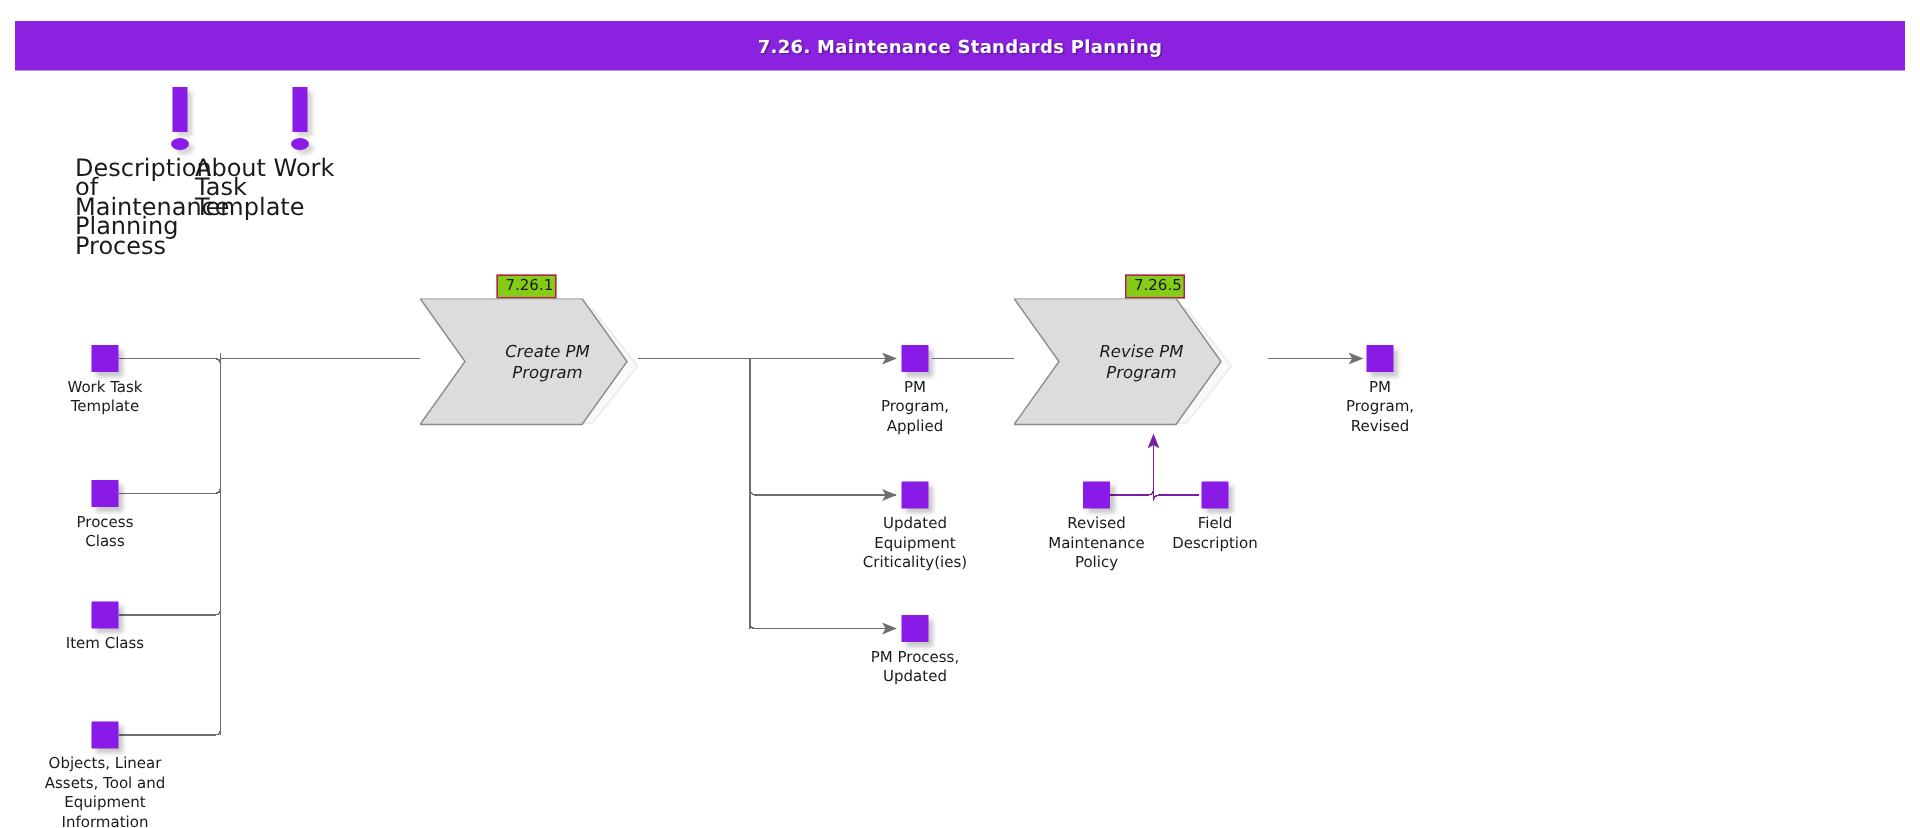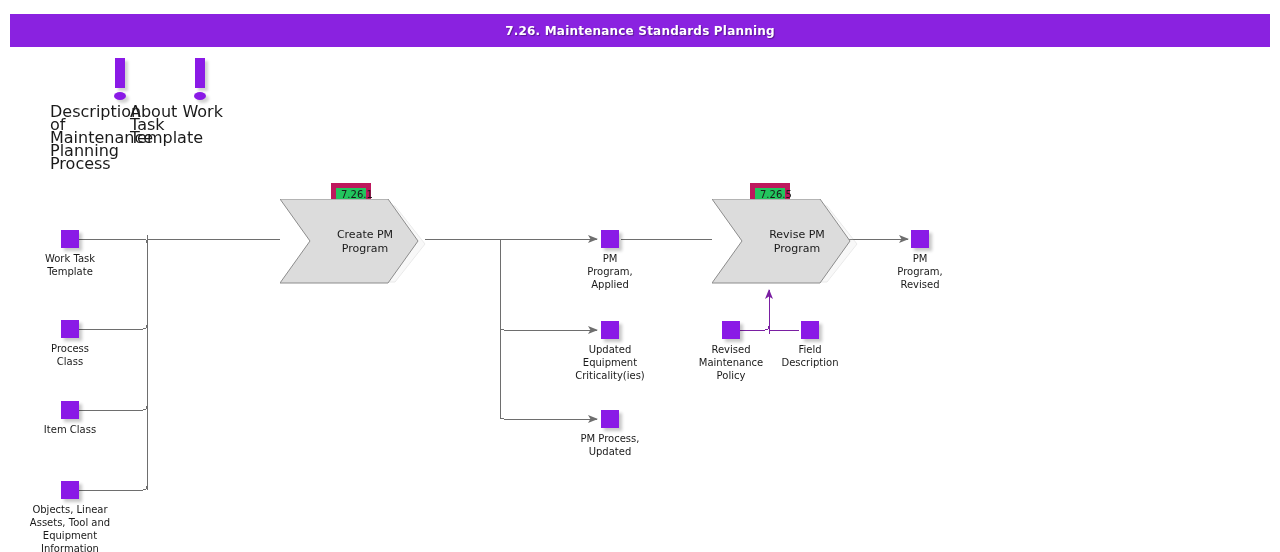--- a/index.html
+++ b/index.html
@@ -110,20 +110,21 @@
     width: 140px;
     text-align: left;
     font-size: 16px;
     line-height: 13px;
     color: #1a1a1a;
     white-space: pre-line;
   }
   
   .proc {
     position: absolute;
+    font-style: italic;
   }
   .proc .shape {
     position: absolute;
     left: 0;
     top: 0;
     width: 100%;
     height: 100%;
   }
   .proc .label {
     position: absolute;
@@ -138,22 +139,22 @@
     box-sizing: border-box;
     font-size: 11px;
     line-height: 14px;
     color: #1a1a1a;
     text-align: center;
     white-space: pre-line;
     pointer-events: none;
   }
   .proc-id {
     position: absolute;
-    background: #22c55e;
-    border: 5px solid #be185d;
+    background: #84cc16;
+    border: 1px solid #be185d;
     font-size: 10px;
     line-height: 12px;
     color: #1a1a1a;
     padding: 1px 5px 1px 5px;
     text-align: right;
     white-space: nowrap;
     box-sizing: border-box;
   }
 </style>
 </head>
@@ -281,21 +282,21 @@
   </div>
 
   <div class="dobj" style="left:610px; top:419px;">
     <div class="sq"></div>
     <div class="cap">PM Process,
 Updated</div>
   </div>
 
   <div class="proc-id" style="left:750px; top:183px; width:40px;">7.26.5</div>
 
-  <div class="proc" style="left:712px; top:199px; width:146px; height:85px;">
+  <div class="proc" style="left:676px; top:199px; width:146px; height:85px;">
     <svg class="shape" viewBox="0 0 146 85" preserveAspectRatio="none" xmlns="http://www.w3.org/2000/svg">
       <polygon points="4,80 4,4 112,4 142,42 112,80" fill="#dcdcdc" stroke="#8c8c8c" stroke-width="1" transform="translate(3,3)" opacity="0.18"></polygon>
       <polygon points="0,84 0,0 108,0 138,42 108,84 30,84 0,84" fill="#dcdcdc" stroke="#8c8c8c" stroke-width="1"></polygon>
       <polygon points="0,84 30,42 0,0" fill="#ffffff" stroke="none"></polygon>
       <polyline points="0,84 30,42 0,0" fill="none" stroke="#8c8c8c" stroke-width="1"></polyline>
     </svg>
     <div class="label">Revise PM
 Program</div>
   </div>
 

